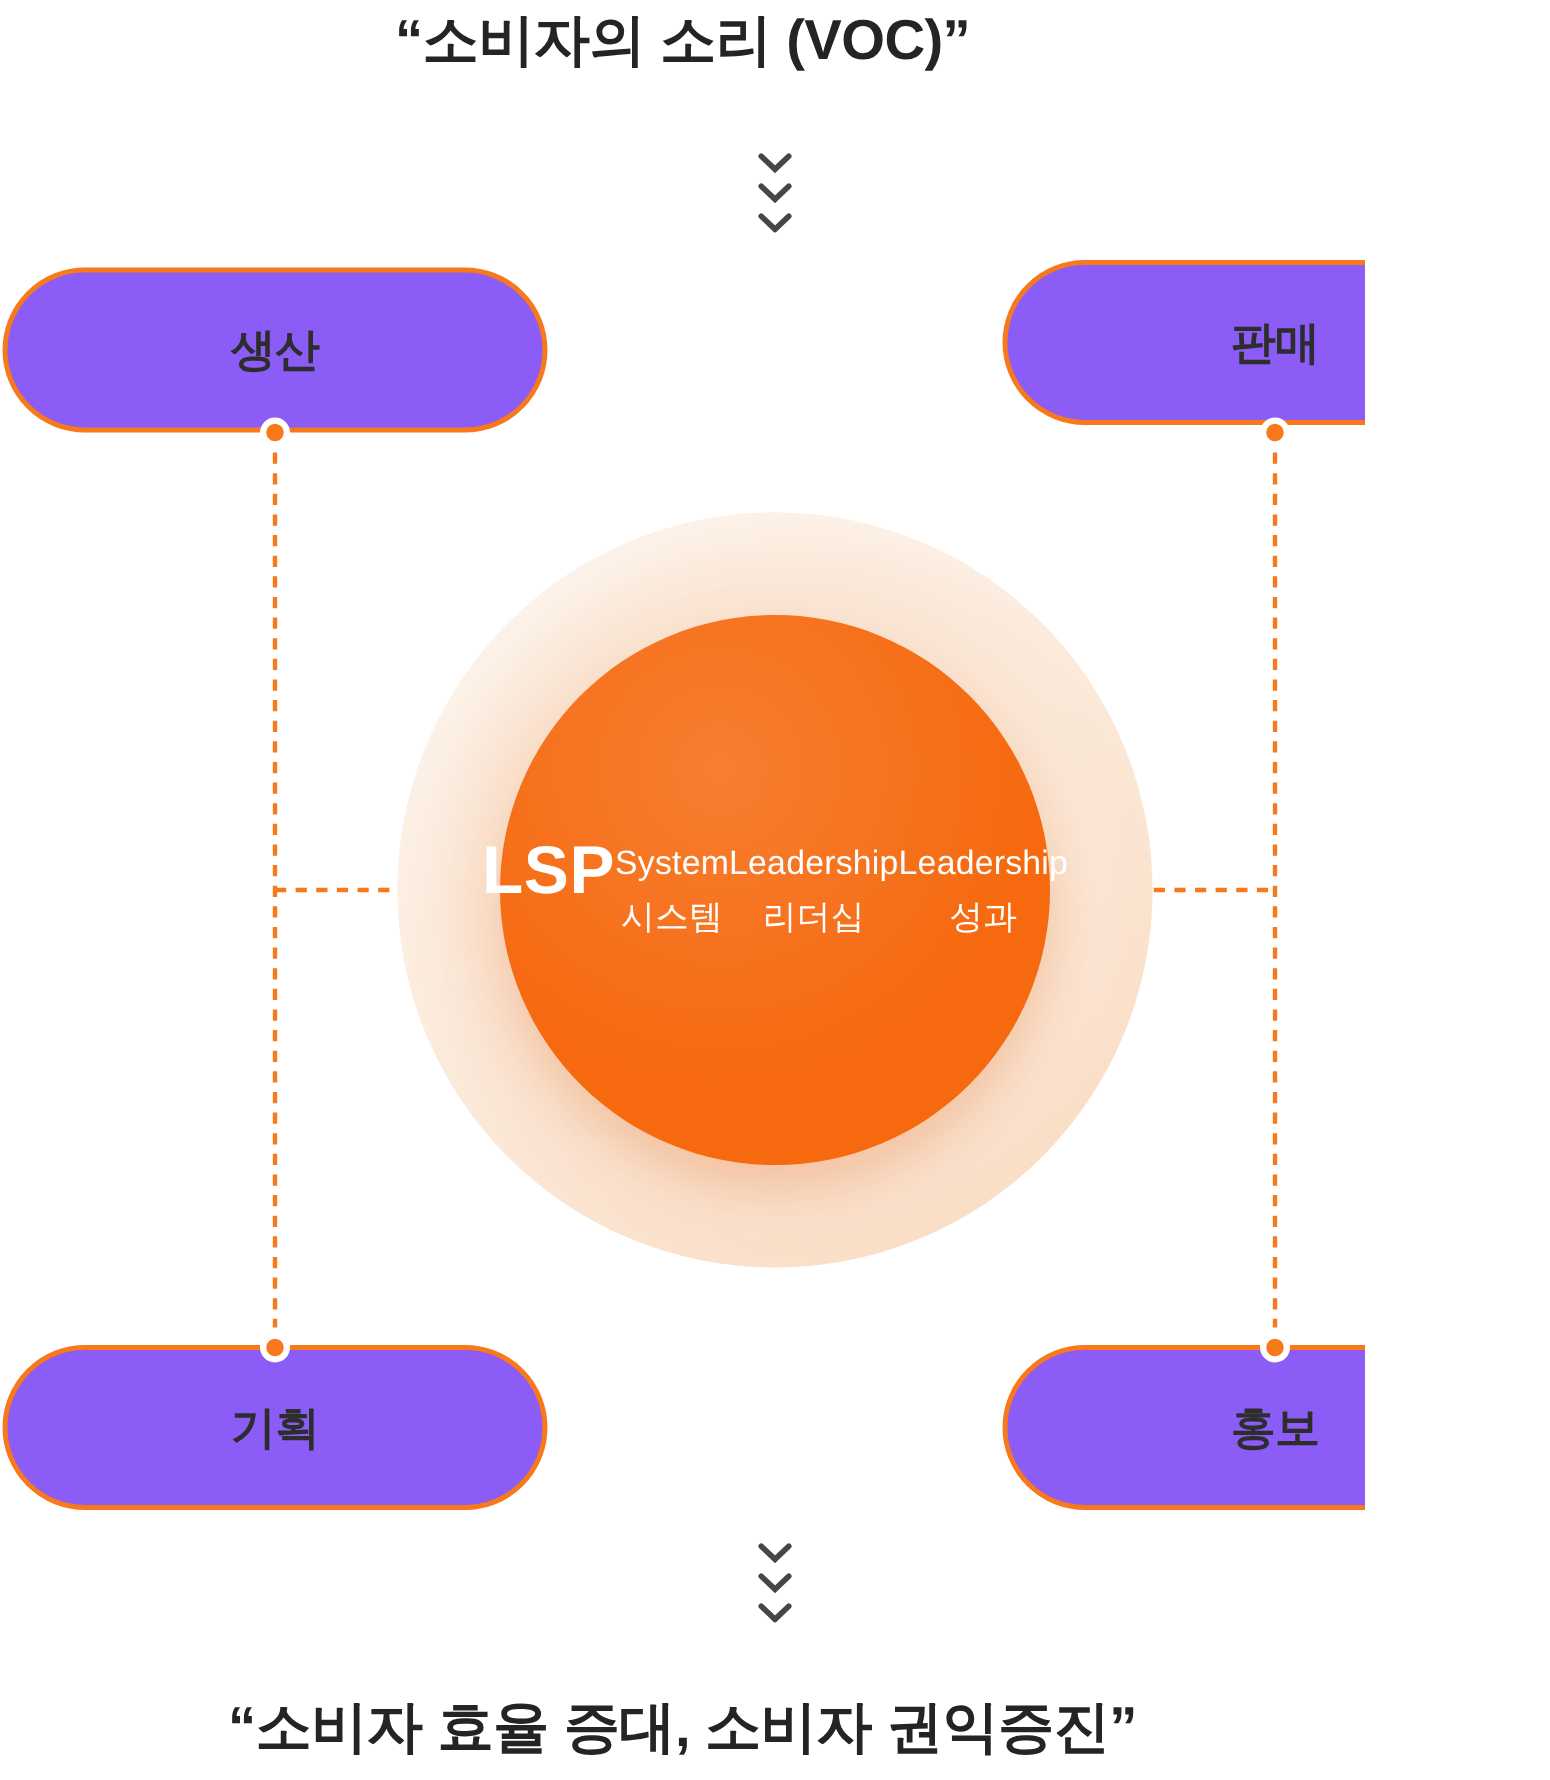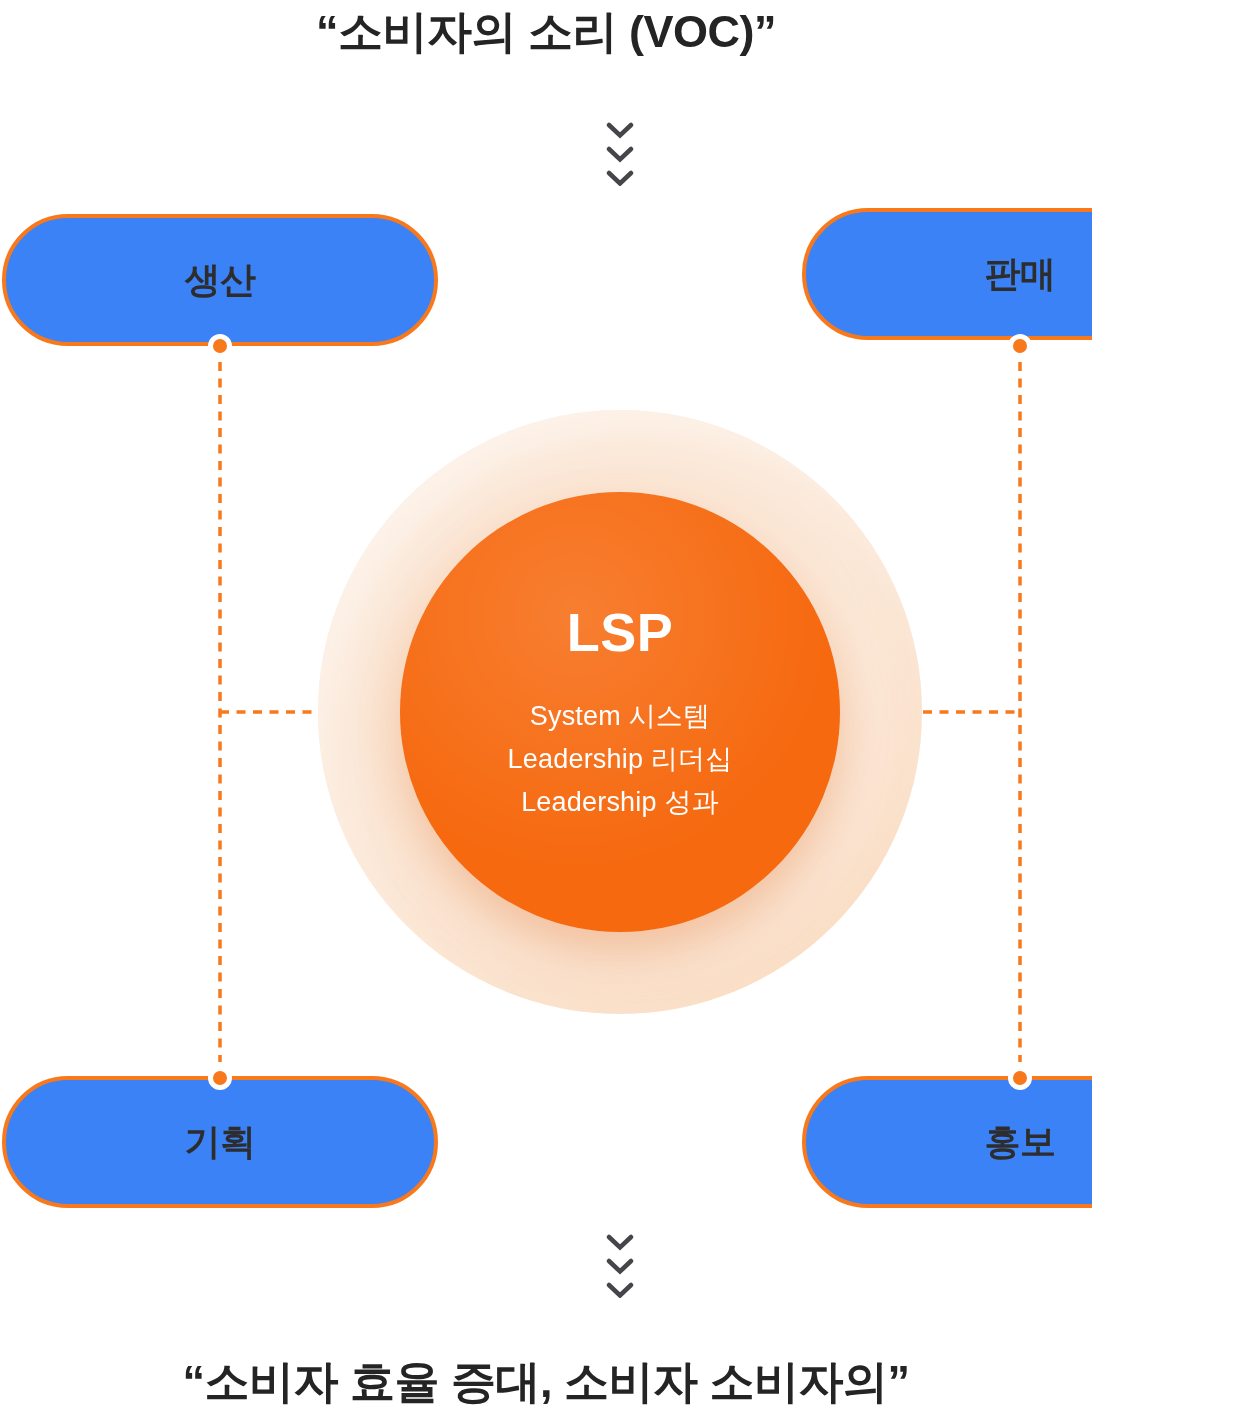--- a/index.html
+++ b/index.html
@@ -23,40 +23,40 @@
     font-size:45px;font-weight:800;color:var(--c-title);
     letter-spacing:-0.5px;line-height:56px;
   }
   .title--top{top:4px}
   .title--bottom{top:1354px}
   .chevrons{position:absolute;width:28px;height:64px}
   .chevrons--top{left:606px;top:122px}
   .chevrons--bottom{left:606px;top:1234px}
   .chevrons path{fill:none;stroke:var(--c-chevron);stroke-width:4.5;stroke-linejoin:miter;stroke-linecap:round}
   .pill{
-    position:absolute;width:436px;height:132px;background:#3b82f6;
+    position:absolute;width:436px;height:132px;background:#8b5cf6;
     border:4px solid var(--c-accent);border-radius:66px;
     display:flex;align-items:center;justify-content:center;
   }
   .pill--tl{left:2px;top:214px}
   .pill--tr{left:802px;top:208px}
   .pill--bl{left:2px;top:1076px}
   .pill--br{left:802px;top:1076px}
   .pill__label{font-size:36px;font-weight:700;color:var(--c-label);letter-spacing:-0.5px}
   .halo{
     position:absolute;left:318px;top:410px;width:604px;height:604px;border-radius:50%;
     background:var(--c-halo);
     box-shadow:inset 14px 20px 46px rgba(255,255,255,0.6), inset -10px -18px 40px rgba(246,150,60,0.14);
   }
   .core{
     position:absolute;left:400px;top:492px;width:440px;height:440px;border-radius:50%;
     background:var(--c-circle);
     background-image:radial-gradient(circle at 40% 28%, rgba(255,255,255,0.14), rgba(255,255,255,0) 62%);
     box-shadow:0 24px 48px rgba(224,92,10,0.28);
-    display:flex;flex-direction:column;align-items:center;justify-content:center;
+    display:flex;flex-direction:row;align-items:center;justify-content:center;
     text-align:center;color:var(--c-center-text);
   }
   .core__heading{font-size:54px;font-weight:800;letter-spacing:0.5px;margin-bottom:32px}
   .core__line{font-size:27px;font-weight:400;line-height:43px;letter-spacing:0.2px}
   .overlay{position:absolute;left:0;top:0;width:1240px;height:1424px;pointer-events:none}
   .dash{stroke:var(--c-accent);stroke-width:3.5;stroke-dasharray:9 7.5;fill:none}
   .dot{fill:var(--c-accent);stroke:#FFFFFF;stroke-width:5}
 </style>
 </head>
 <body>
@@ -103,15 +103,15 @@
     <circle class="dot" cx="220" cy="1078" r="9.5"></circle>
     <circle class="dot" cx="1020" cy="1078" r="9.5"></circle>
   </svg>
 
   <svg class="chevrons chevrons--bottom" viewBox="0 0 28 64" aria-hidden="true">
     <path d="M3 3 L14 13.5 L25 3"></path>
     <path d="M3 27 L14 37.5 L25 27"></path>
     <path d="M3 51 L14 61.5 L25 51"></path>
   </svg>
 
-  <div class="title title--bottom">“소비자 효율 증대, 소비자 소비자의”</div>
+  <div class="title title--bottom">“소비자 효율 증대, 소비자 권익증진”</div>
 
 </div>
 
 </body></html>

